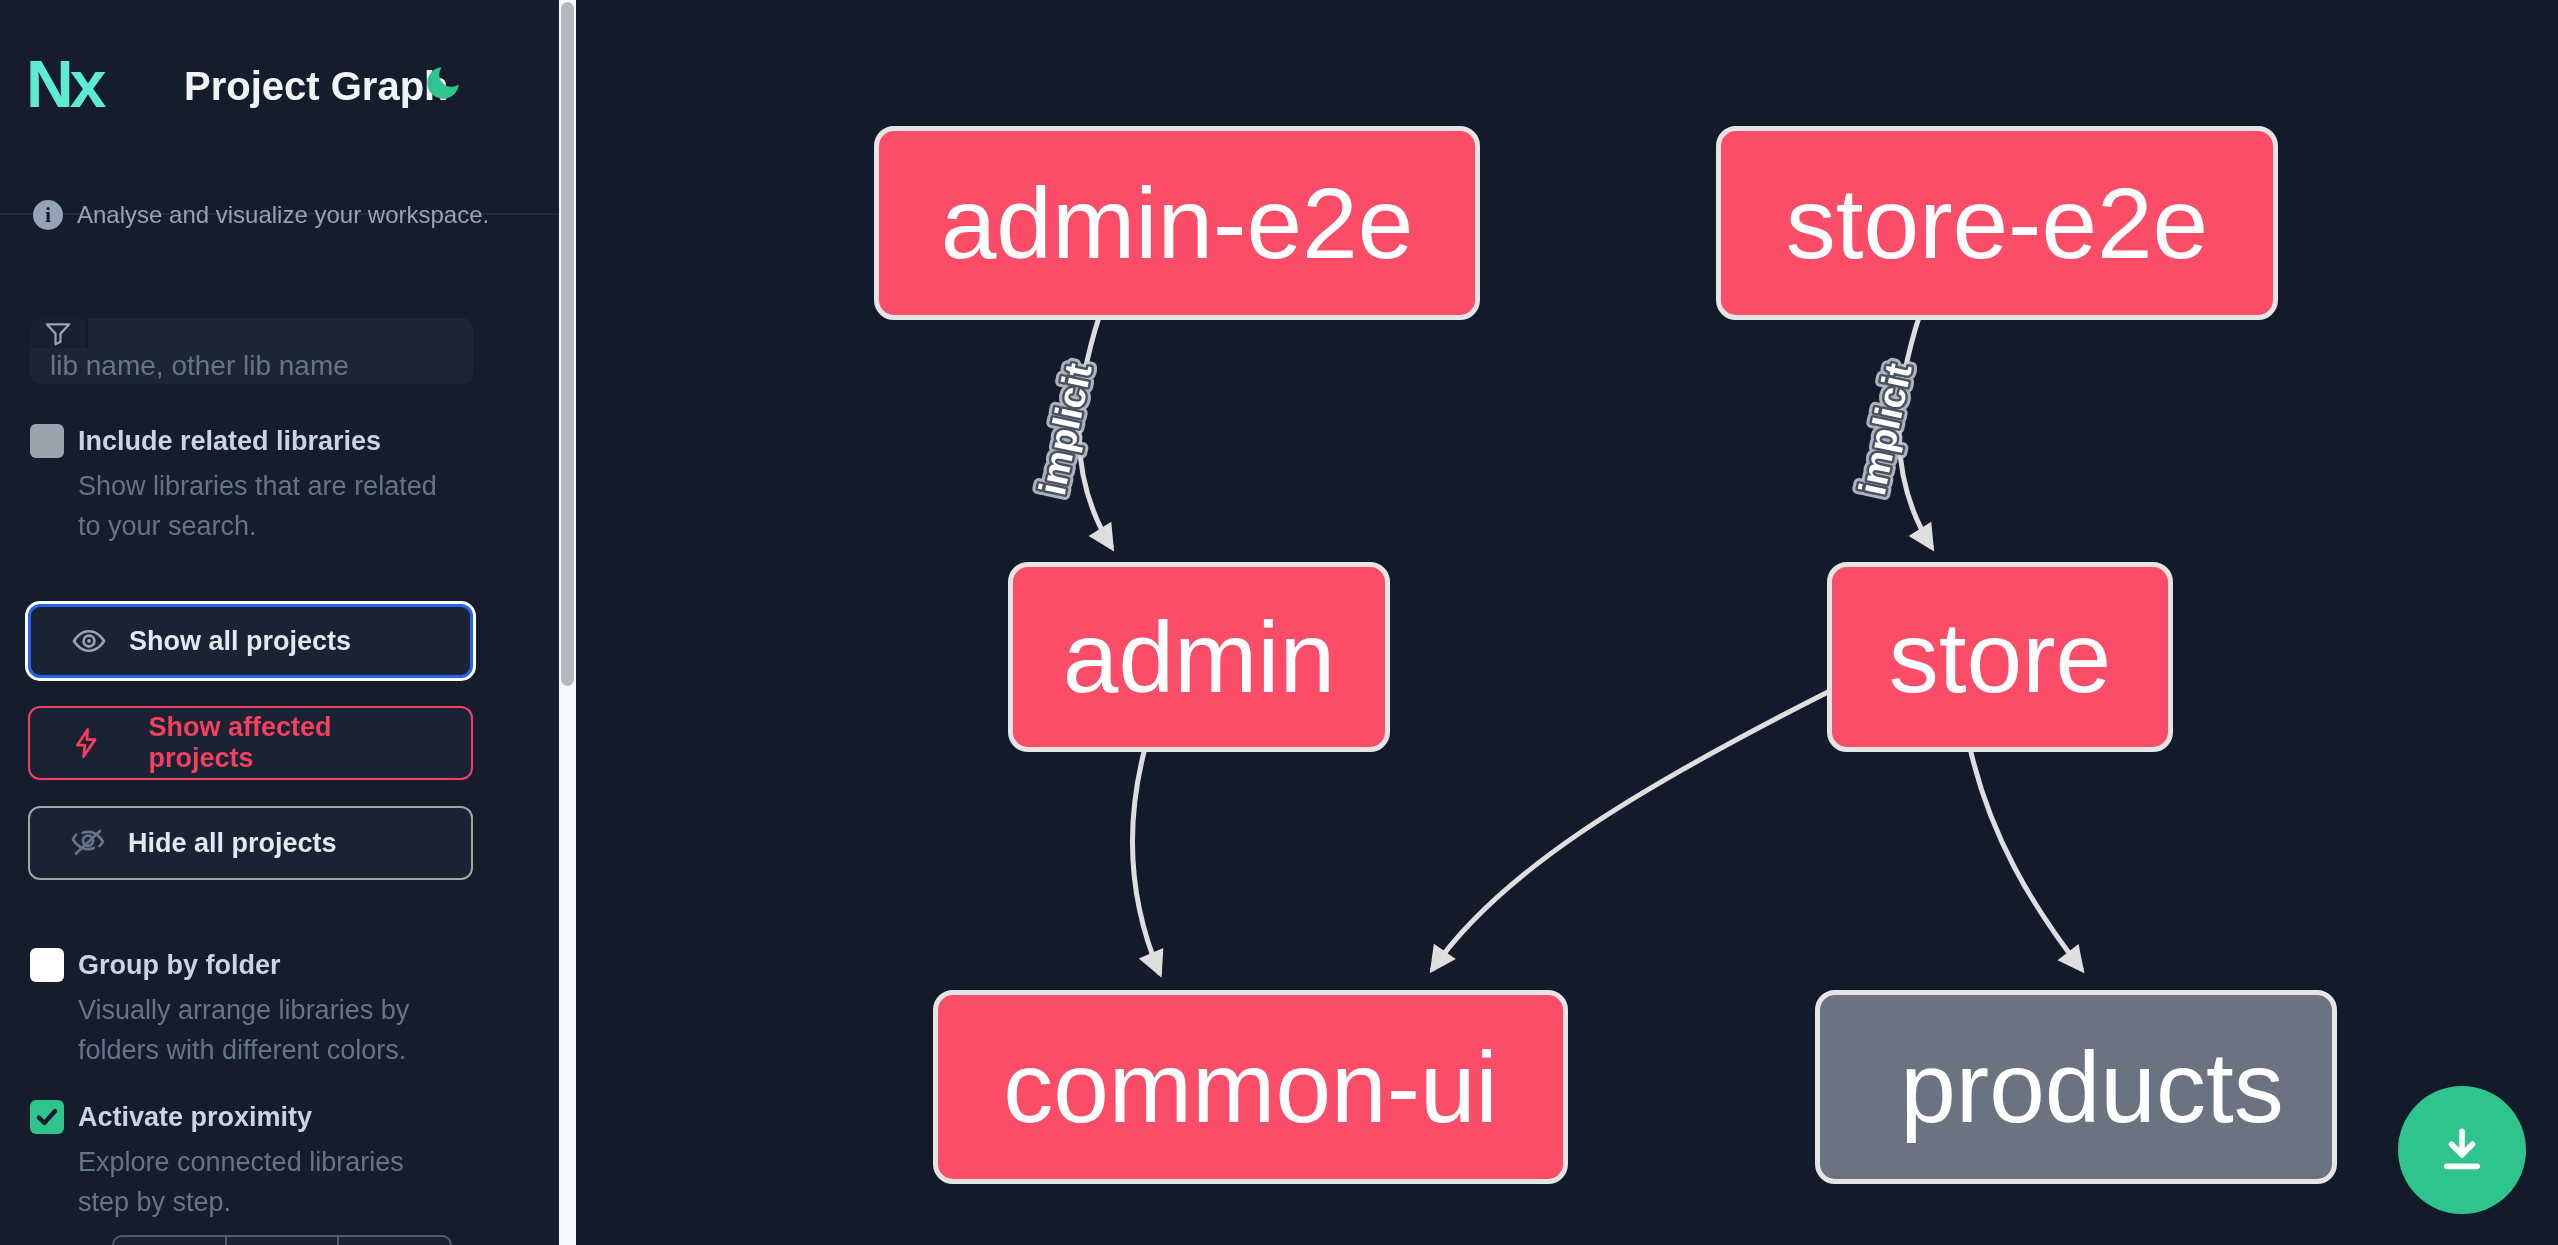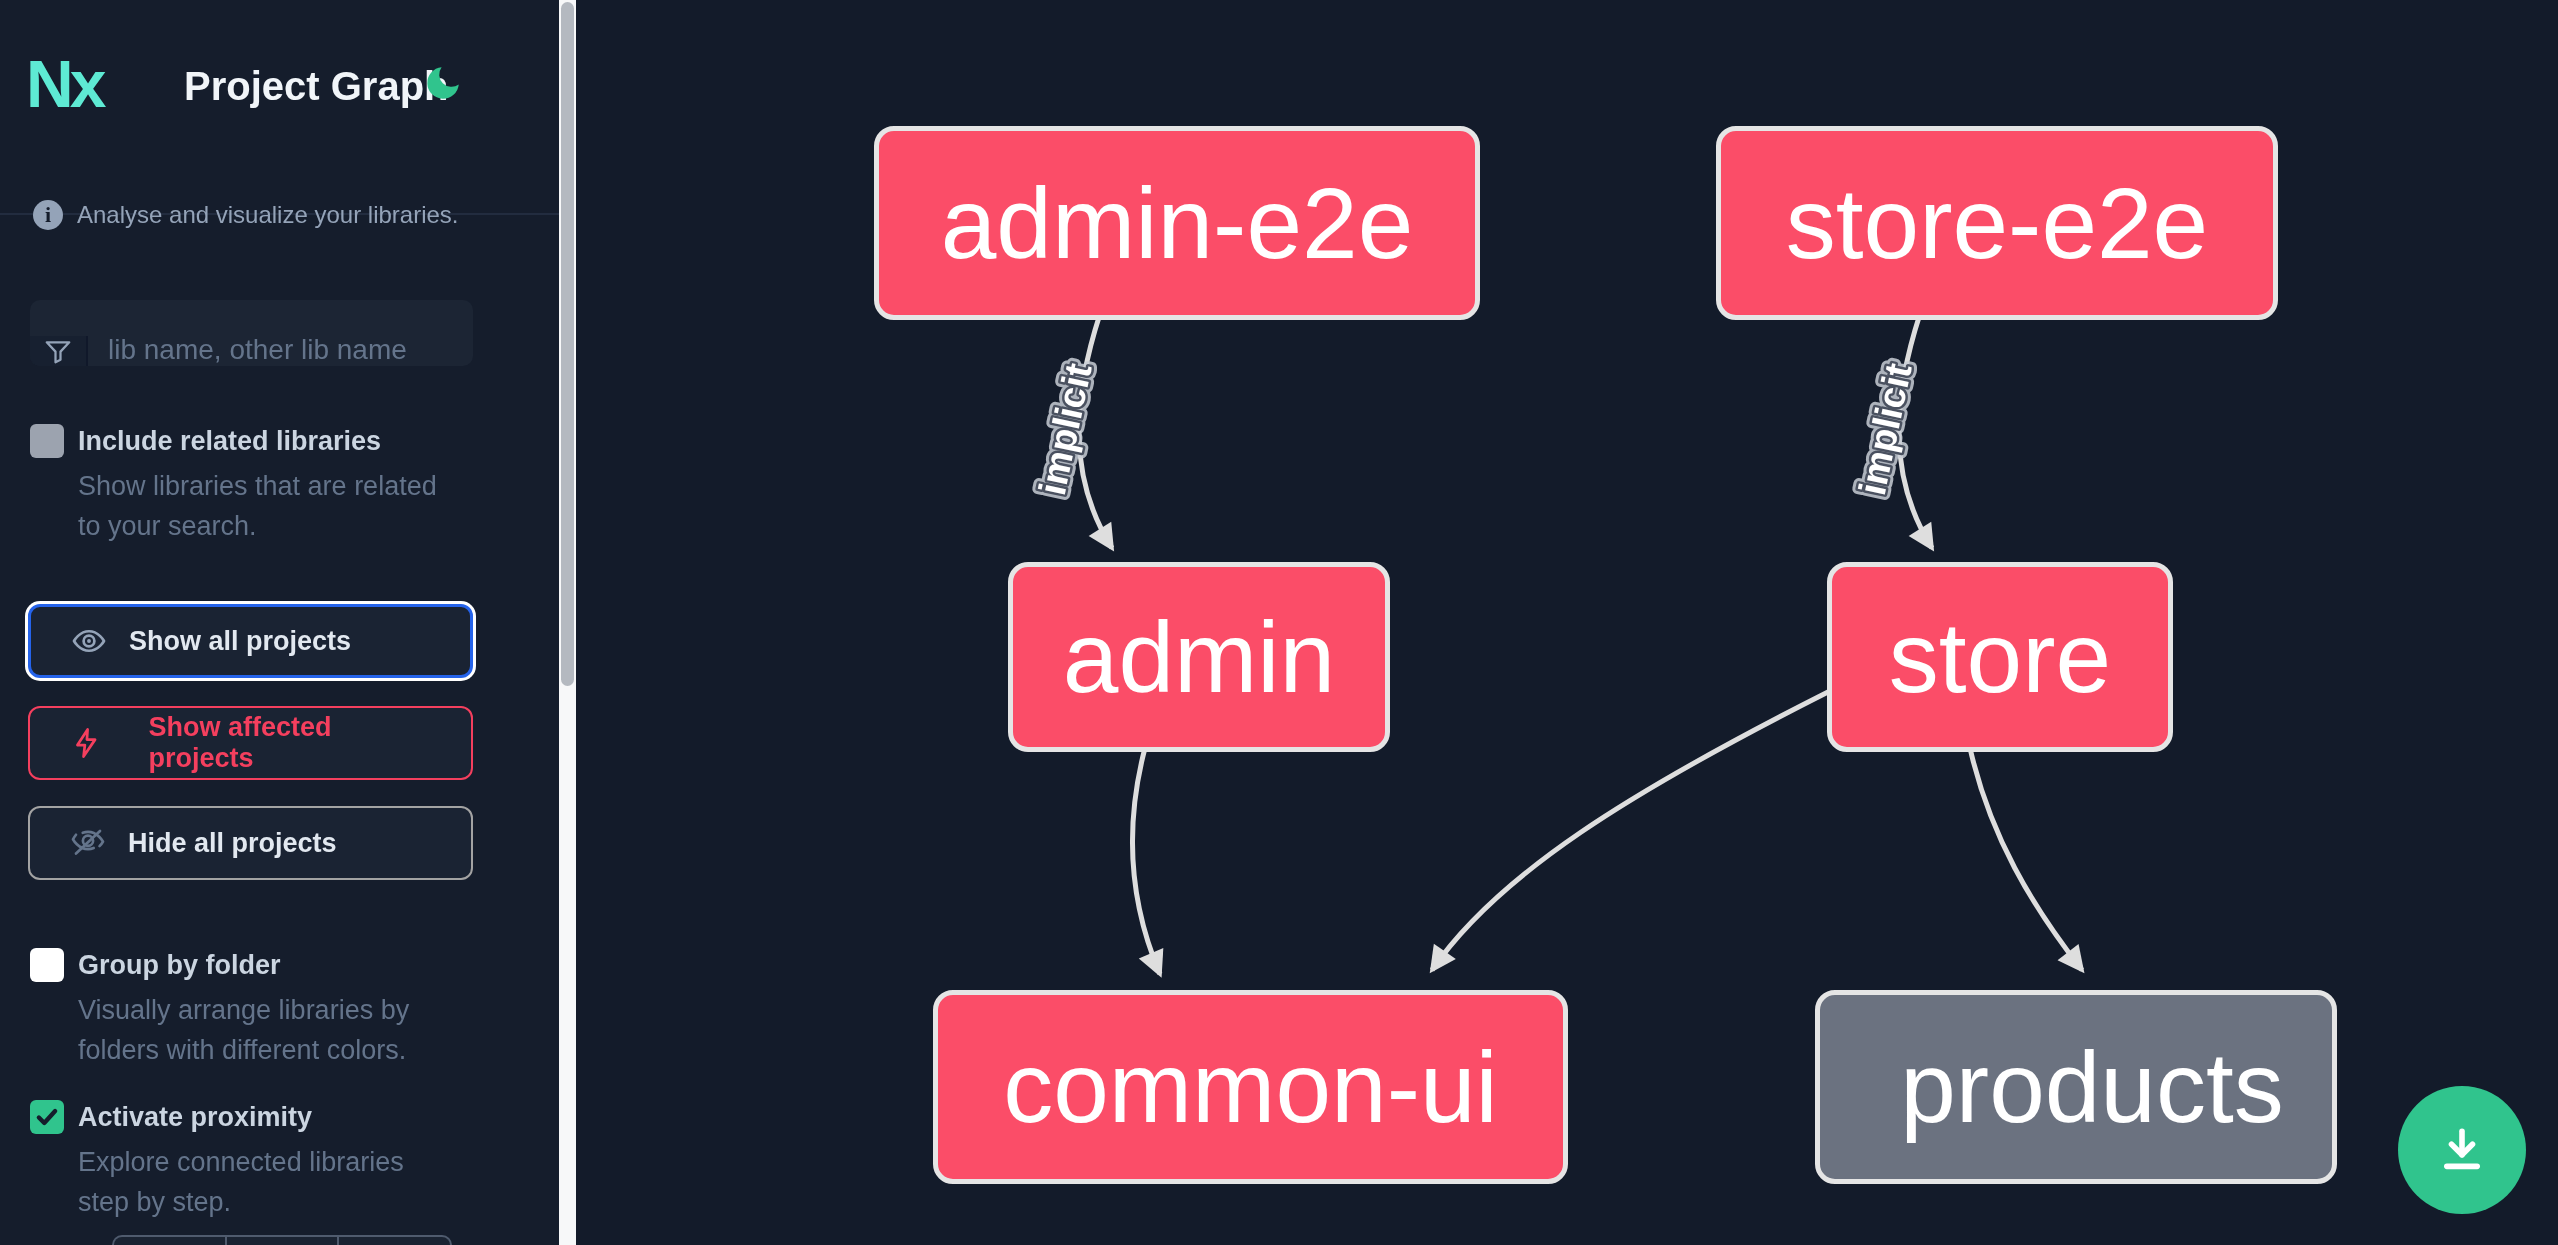--- a/index.html
+++ b/index.html
@@ -14,22 +14,22 @@
   .sb-header{position:absolute;left:0;top:0;width:560px;height:215px;border-bottom:2px solid #222c3f;}
   .logo{position:absolute;left:26px;top:46px;width:100px;height:76px;color:#5eead4;
     font-size:66px;font-weight:800;letter-spacing:-4px;line-height:76px;}
   .app-title{position:absolute;left:184px;top:64px;font-size:40px;font-weight:700;color:#f1f5f9;}
   .moon{position:absolute;left:422px;top:62px;width:42px;height:42px;cursor:pointer;}
   .info-row{position:absolute;left:33px;top:200px;width:500px;display:flex;align-items:center;gap:14px;}
   .info-icon{width:30px;height:30px;border-radius:50%;background:#94a3b8;color:#151d2c;
     font-size:22px;font-weight:800;display:flex;align-items:center;justify-content:center;
     font-family:"Liberation Serif",serif;flex:0 0 auto;}
   .info-text{font-size:24px;color:#94a3b8;}
-  .search{position:absolute;left:30px;top:300px;width:443px;height:66px;background:#1c2534;
-    border-radius:10px;display:flex;align-items:flex-end;overflow:hidden;}
+  .search{position:absolute;left:30px;top:318px;width:443px;height:66px;background:#1c2534;
+    border-radius:10px;display:flex;align-items:flex-start;overflow:hidden;flex-direction:column;}
   .search-iconcell{width:58px;background:#172030;border-right:2px solid #10182a;
     display:flex;align-items:center;justify-content:center;flex:0 0 auto;}
   .search input{flex:1;background:transparent;border:none;outline:none;color:#cbd5e1;
     font-size:28px;padding:0 20px;font-family:"Liberation Sans",sans-serif;}
   .search input::placeholder{color:#64748b;}
   .check-row{position:absolute;left:30px;width:443px;}
   .checkbox{position:absolute;left:0;top:0;width:34px;height:34px;border-radius:6px;cursor:pointer;}
   .cb-gray{background:#9ca3af;}
   .cb-white{background:#ffffff;}
   .cb-green{background:#30c48d;display:flex;align-items:center;justify-content:center;}
@@ -127,21 +127,21 @@
       <div class="app-title">Project Graph</div>
       <div class="moon">
         <svg width="42" height="42" viewBox="0 0 24 24" fill="#30c48d">
           <path d="M21 12.79A9 9 0 1 1 11.21 3 7 7 0 0 0 21 12.79z"></path>
         </svg>
       </div>
     </div>
 
     <div class="info-row">
       <div class="info-icon">i</div>
-      <div class="info-text">Analyse and visualize your libraries.</div>
+      <div class="info-text">Analyse and visualize your workspace.</div>
     </div>
 
     <div class="search">
       <div class="search-iconcell">
         <svg width="30" height="30" viewBox="0 0 24 24" fill="none" stroke="#94a3b8" stroke-width="1.8" stroke-linejoin="round" stroke-linecap="round">
           <path d="M3 5h18l-7 7.5V19l-4 2v-8.5L3 5z"></path>
         </svg>
       </div>
       <input type="text" placeholder="lib name, other lib name" style="">
     </div>

